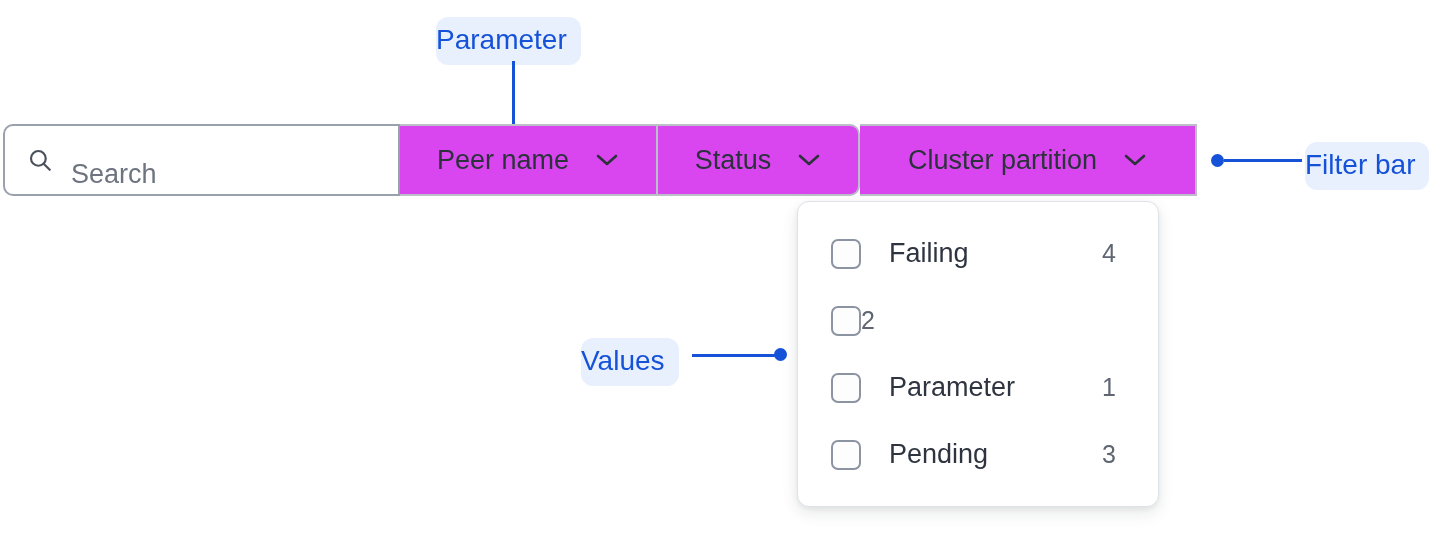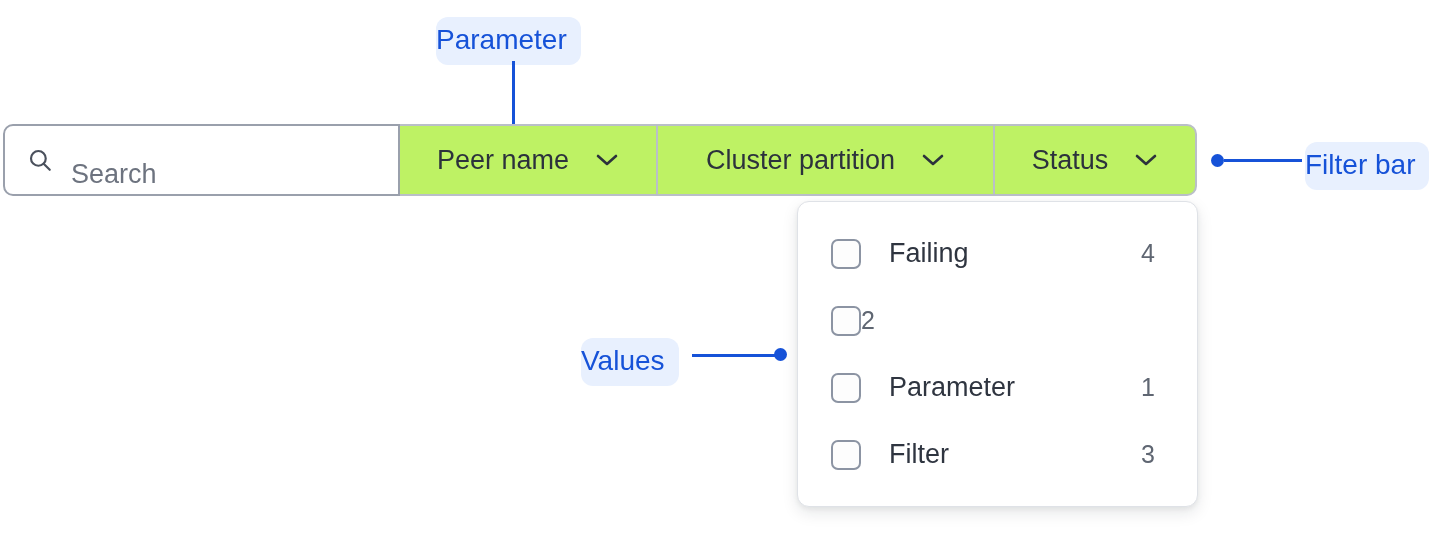--- a/index.html
+++ b/index.html
@@ -100,21 +100,21 @@
     margin-top: 29px;
   }
 
   .seg-group {
     display: flex;
     align-items: stretch;
     flex: 1 1 auto;
   }
   .segment {
     box-sizing: border-box;
-    background: #bef264;
+    background: #d946ef;
     border: 2px solid #babfc8;
     border-left-width: 0;
     display: flex;
     align-items: center;
     justify-content: center;
     gap: 26px;
     padding: 0 26px;
     cursor: pointer;
     position: relative;
   }
@@ -136,21 +136,21 @@
 
   #seg-peer    { width: 260px; }
   #seg-cluster { width: 337px; }
   #seg-status  { width: 202px; }
 
   
   #dropdown-panel {
     position: absolute;
     left: 797px;
     top: 201px;
-    width: 401px;
+    width: 362px;
     height: 306px;
     box-sizing: border-box;
     background: #ffffff;
     border: 1.5px solid #dfe2e7;
     border-radius: 12px;
     box-shadow: 0 6px 16px rgba(20,26,40,0.10), 0 2px 5px rgba(20,26,40,0.06);
     padding: 18px 0;
     display: flex;
     flex-direction: column;
     justify-content: space-around;
@@ -220,38 +220,38 @@
 
       <div class="segment first" id="seg-peer">
         <span class="seg-label">Peer name</span>
         <span>
           <svg class="chev" viewBox="0 0 24 14" fill="none" stroke="#2c323c" stroke-width="2.6" stroke-linecap="round" stroke-linejoin="round">
             <polyline points="3,3 12,11 21,3"></polyline>
           </svg>
         </span>
       </div>
 
+      <div class="segment last" id="seg-status">
+        <span class="seg-label">Status</span>
+        <span>
+          <svg class="chev" viewBox="0 0 24 14" fill="none" stroke="#2c323c" stroke-width="2.6" stroke-linecap="round" stroke-linejoin="round">
+            <polyline points="3,3 12,11 21,3"></polyline>
+          </svg>
+        </span>
+      </div>
+
       <div class="segment" id="seg-cluster">
         <span class="seg-label">Cluster partition</span>
         <span>
           <svg class="chev" viewBox="0 0 24 14" fill="none" stroke="#2c323c" stroke-width="2.6" stroke-linecap="round" stroke-linejoin="round">
             <polyline points="3,3 12,11 21,3"></polyline>
           </svg>
         </span>
       </div>
 
-      <div class="segment last" id="seg-status">
-        <span class="seg-label">Status</span>
-        <span>
-          <svg class="chev" viewBox="0 0 24 14" fill="none" stroke="#2c323c" stroke-width="2.6" stroke-linecap="round" stroke-linejoin="round">
-            <polyline points="3,3 12,11 21,3"></polyline>
-          </svg>
-        </span>
-      </div>
-
     </div>
   </div>
 
   <div id="dropdown-panel">
 
     <div class="option-row">
       <span class="checkbox"></span>
       <span class="option-label">Failing</span>
       <span class="option-count">4</span>
     </div>
@@ -262,19 +262,19 @@
     </div>
 
     <div class="option-row">
       <span class="checkbox"></span>
       <span class="option-label">Parameter</span>
       <span class="option-count">1</span>
     </div>
 
     <div class="option-row">
       <span class="checkbox"></span>
-      <span class="option-label">Filter</span>
+      <span class="option-label">Pending</span>
       <span class="option-count">3</span>
     </div>
 
   </div>
 
 </div>
 
 </body></html>

